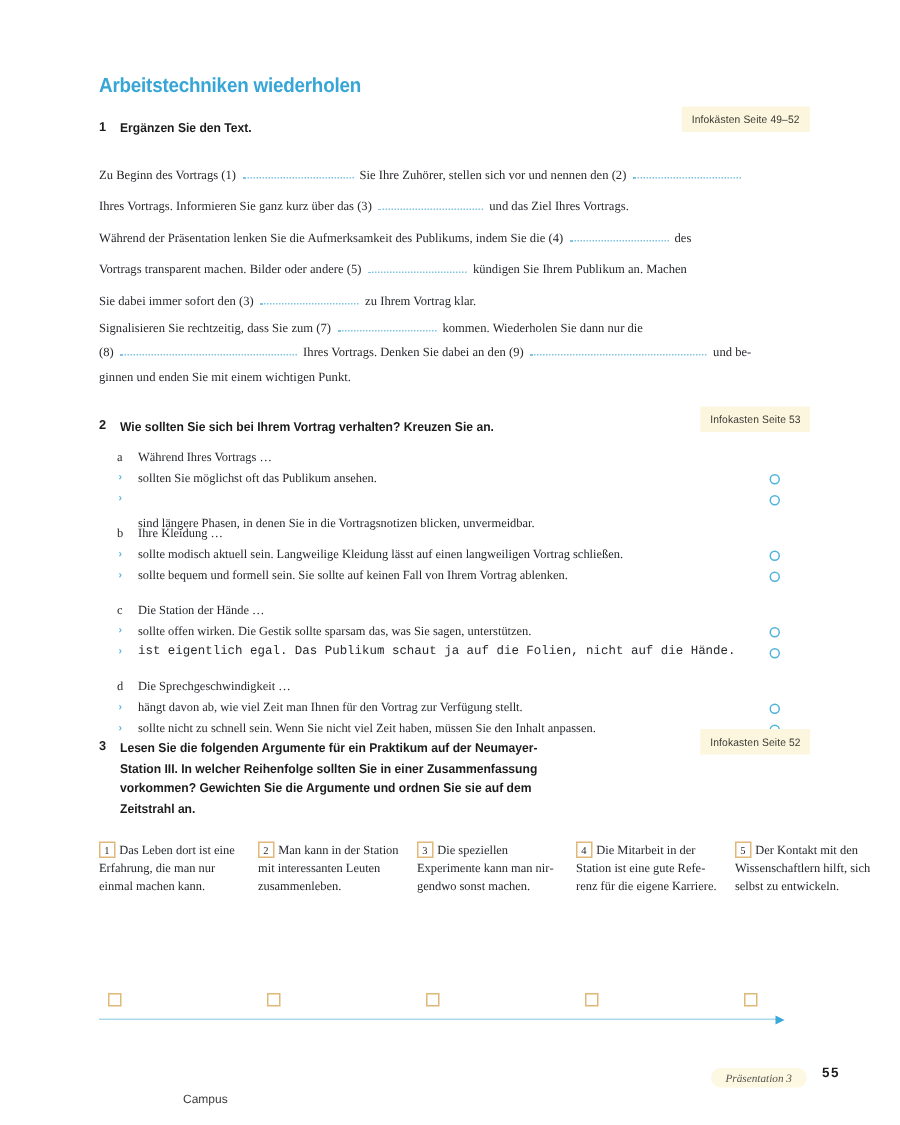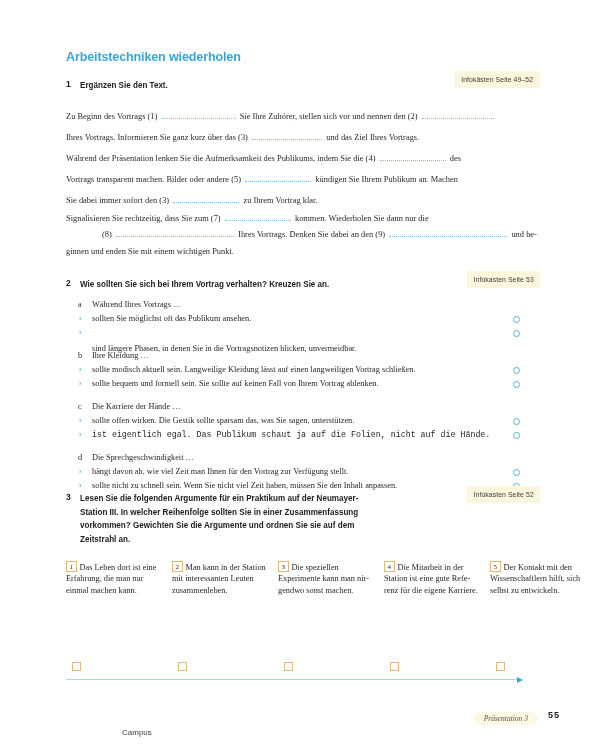--- a/index.html
+++ b/index.html
@@ -204,21 +204,21 @@
   <div class="ex-prompt" style="left:80px; top:79px;">Ergänzen Sie den Text.</div>
   <div class="infobox" style="right:60px; top:71px;">Infokästen Seite 49–52</div>
 
   <div id="ex1-lines">
       <div class="fill-line" style="top: 110px;"><span>Zu Beginn des Vortrags (1) </span><span class="blank" style="width: 74px;"></span> <span>Sie Ihre Zuhörer, stellen sich vor und nennen den (2) </span><span class="blank" style="width: 72px;"></span> </div>
       <div class="fill-line" style="top: 131px;"><span>Ihres Vortrags. Informieren Sie ganz kurz über das (3) </span><span class="blank" style="width: 70px;"></span> <span>und das Ziel Ihres Vortrags. </span></div>
       <div class="fill-line" style="top: 152px;"><span>Während der Präsentation lenken Sie die Aufmerksamkeit des Publikums, indem Sie die (4) </span><span class="blank" style="width: 66px;"></span> <span>des </span></div>
       <div class="fill-line" style="top: 173px;"><span>Vortrags transparent machen. Bilder oder andere (5) </span><span class="blank" style="width: 66px;"></span> <span>kündigen Sie Ihrem Publikum an. Machen </span></div>
       <div class="fill-line" style="top: 194px;"><span>Sie dabei immer sofort den (3) </span><span class="blank" style="width: 66px;"></span> <span>zu Ihrem Vortrag klar. </span></div>
       <div class="fill-line" style="top: 212px;"><span>Signalisieren Sie rechtzeitig, dass Sie zum (7) </span><span class="blank" style="width: 66px;"></span> <span>kommen. Wiederholen Sie dann nur die </span></div>
-      <div class="fill-line" style="top: 228px; margin-left: 36px;"><span>(8) </span><span class="blank" style="width: 118px;"></span> <span>Ihres Vortrags. Denken Sie dabei an den (9) </span><span class="blank" style="width: 118px;"></span> <span>und be- </span></div>
+      <div class="fill-line" style="top: 228px;"><span>(8) </span><span class="blank" style="width: 118px;"></span> <span>Ihres Vortrags. Denken Sie dabei an den (9) </span><span class="blank" style="width: 118px;"></span> <span>und be- </span></div>
       <div class="fill-line" style="top: 247px;"><span>ginnen und enden Sie mit einem wichtigen Punkt. </span></div>
     </div>
 
   <div class="ex-num" style="left:66px; top:278px;">2</div>
   <div class="ex-prompt" style="left:80px; top:278px;">Wie sollten Sie sich bei Ihrem Vortrag verhalten? Kreuzen Sie an.</div>
   <div class="infobox" style="right:60px; top:271px;">Infokasten Seite 53</div>
 
   <div id="ex2-body">
       <div class="mc-letter" style="left: 78px; top: 300px;">a</div>
       <div class="mc-head" style="left: 92px; top: 300px;">Während Ihres Vortrags …</div>
@@ -230,21 +230,21 @@
       <div class="mc-circle" style="left: 513px; top: 329.5px;"></div>
       <div class="mc-letter" style="left: 78px; top: 351px;">b</div>
       <div class="mc-head" style="left: 92px; top: 351px;">Ihre Kleidung …</div>
       <div class="mc-bullet" style="left: 79px; top: 366px;">›</div>
       <div class="mc-text" style="left: 92px; top: 365px;">sollte modisch aktuell sein. Langweilige Kleidung lässt auf einen langweiligen Vortrag schließen.</div>
       <div class="mc-circle" style="left: 513px; top: 366.5px;"></div>
       <div class="mc-bullet" style="left: 79px; top: 380px;">›</div>
       <div class="mc-text" style="left: 92px; top: 379px;">sollte bequem und formell sein. Sie sollte auf keinen Fall von Ihrem Vortrag ablenken.</div>
       <div class="mc-circle" style="left: 513px; top: 380.5px;"></div>
       <div class="mc-letter" style="left: 78px; top: 402px;">c</div>
-      <div class="mc-head" style="left: 92px; top: 402px;">Die Karriere der Hände …</div>
+      <div class="mc-head" style="left: 92px; top: 402px;">Die Station der Hände …</div>
       <div class="mc-bullet" style="left: 79px; top: 417px;">›</div>
       <div class="mc-text" style="left: 92px; top: 416px;">sollte offen wirken. Die Gestik sollte sparsam das, was Sie sagen, unterstützen.</div>
       <div class="mc-circle" style="left: 513px; top: 417.5px;"></div>
       <div class="mc-bullet" style="left: 79px; top: 431px;">›</div>
       <div class="mc-text" style="left: 92px; top: 430px; font-family: Liberation Mono, monospace;">ist eigentlich egal. Das Publikum schaut ja auf die Folien, nicht auf die Hände.</div>
       <div class="mc-circle" style="left: 513px; top: 431.5px;"></div>
       <div class="mc-letter" style="left: 78px; top: 453px;">d</div>
       <div class="mc-head" style="left: 92px; top: 453px;">Die Sprechgeschwindigkeit …</div>
       <div class="mc-bullet" style="left: 79px; top: 468px;">›</div>
       <div class="mc-text" style="left: 92px; top: 467px;">hängt davon ab, wie viel Zeit man Ihnen für den Vortrag zur Verfügung stellt.</div>

